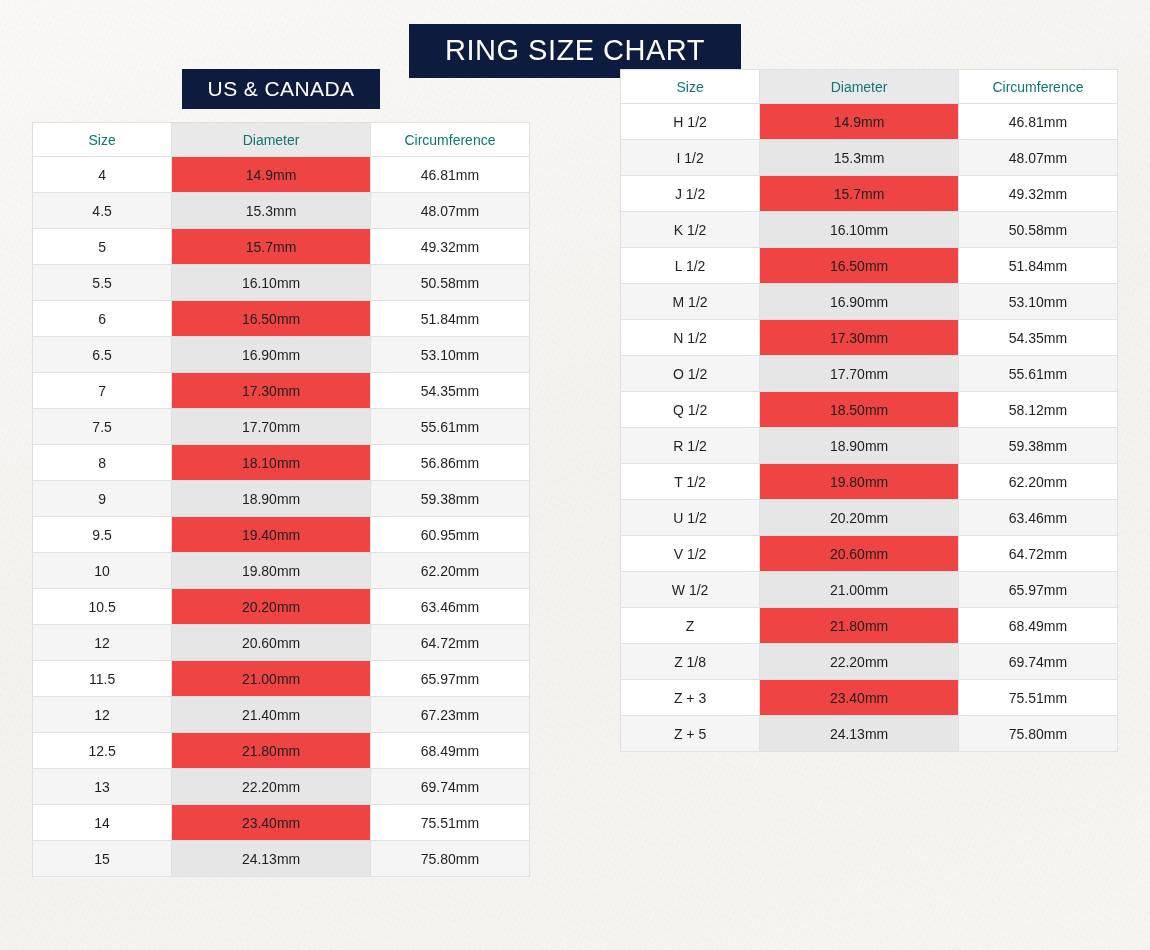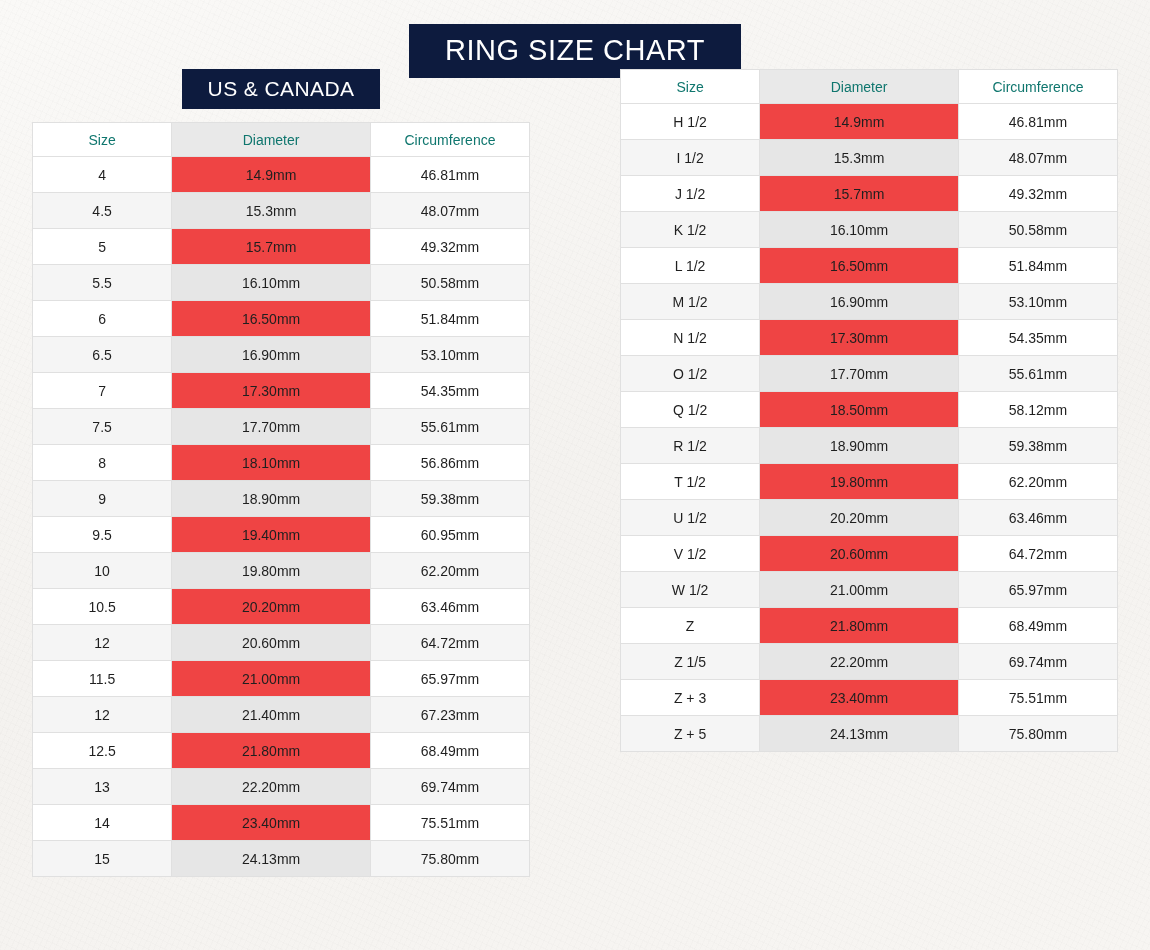--- a/index.html
+++ b/index.html
@@ -330,21 +330,21 @@
               <td class="c1 col-first">W 1/2</td>
               <td class="c2 col-mid">21.00mm</td>
               <td class="c3 col-last">65.97mm</td>
             </tr>
             <tr>
               <td class="c1 col-first">Z</td>
               <td class="c2 col-mid">21.80mm</td>
               <td class="c3 col-last">68.49mm</td>
             </tr>
             <tr>
-              <td class="c1 col-first">Z 1/5</td>
+              <td class="c1 col-first">Z 1/8</td>
               <td class="c2 col-mid">22.20mm</td>
               <td class="c3 col-last">69.74mm</td>
             </tr>
             <tr>
               <td class="c1 col-first">Z + 3</td>
               <td class="c2 col-mid">23.40mm</td>
               <td class="c3 col-last">75.51mm</td>
             </tr>
             <tr>
               <td class="c1 col-first">Z + 5</td>

